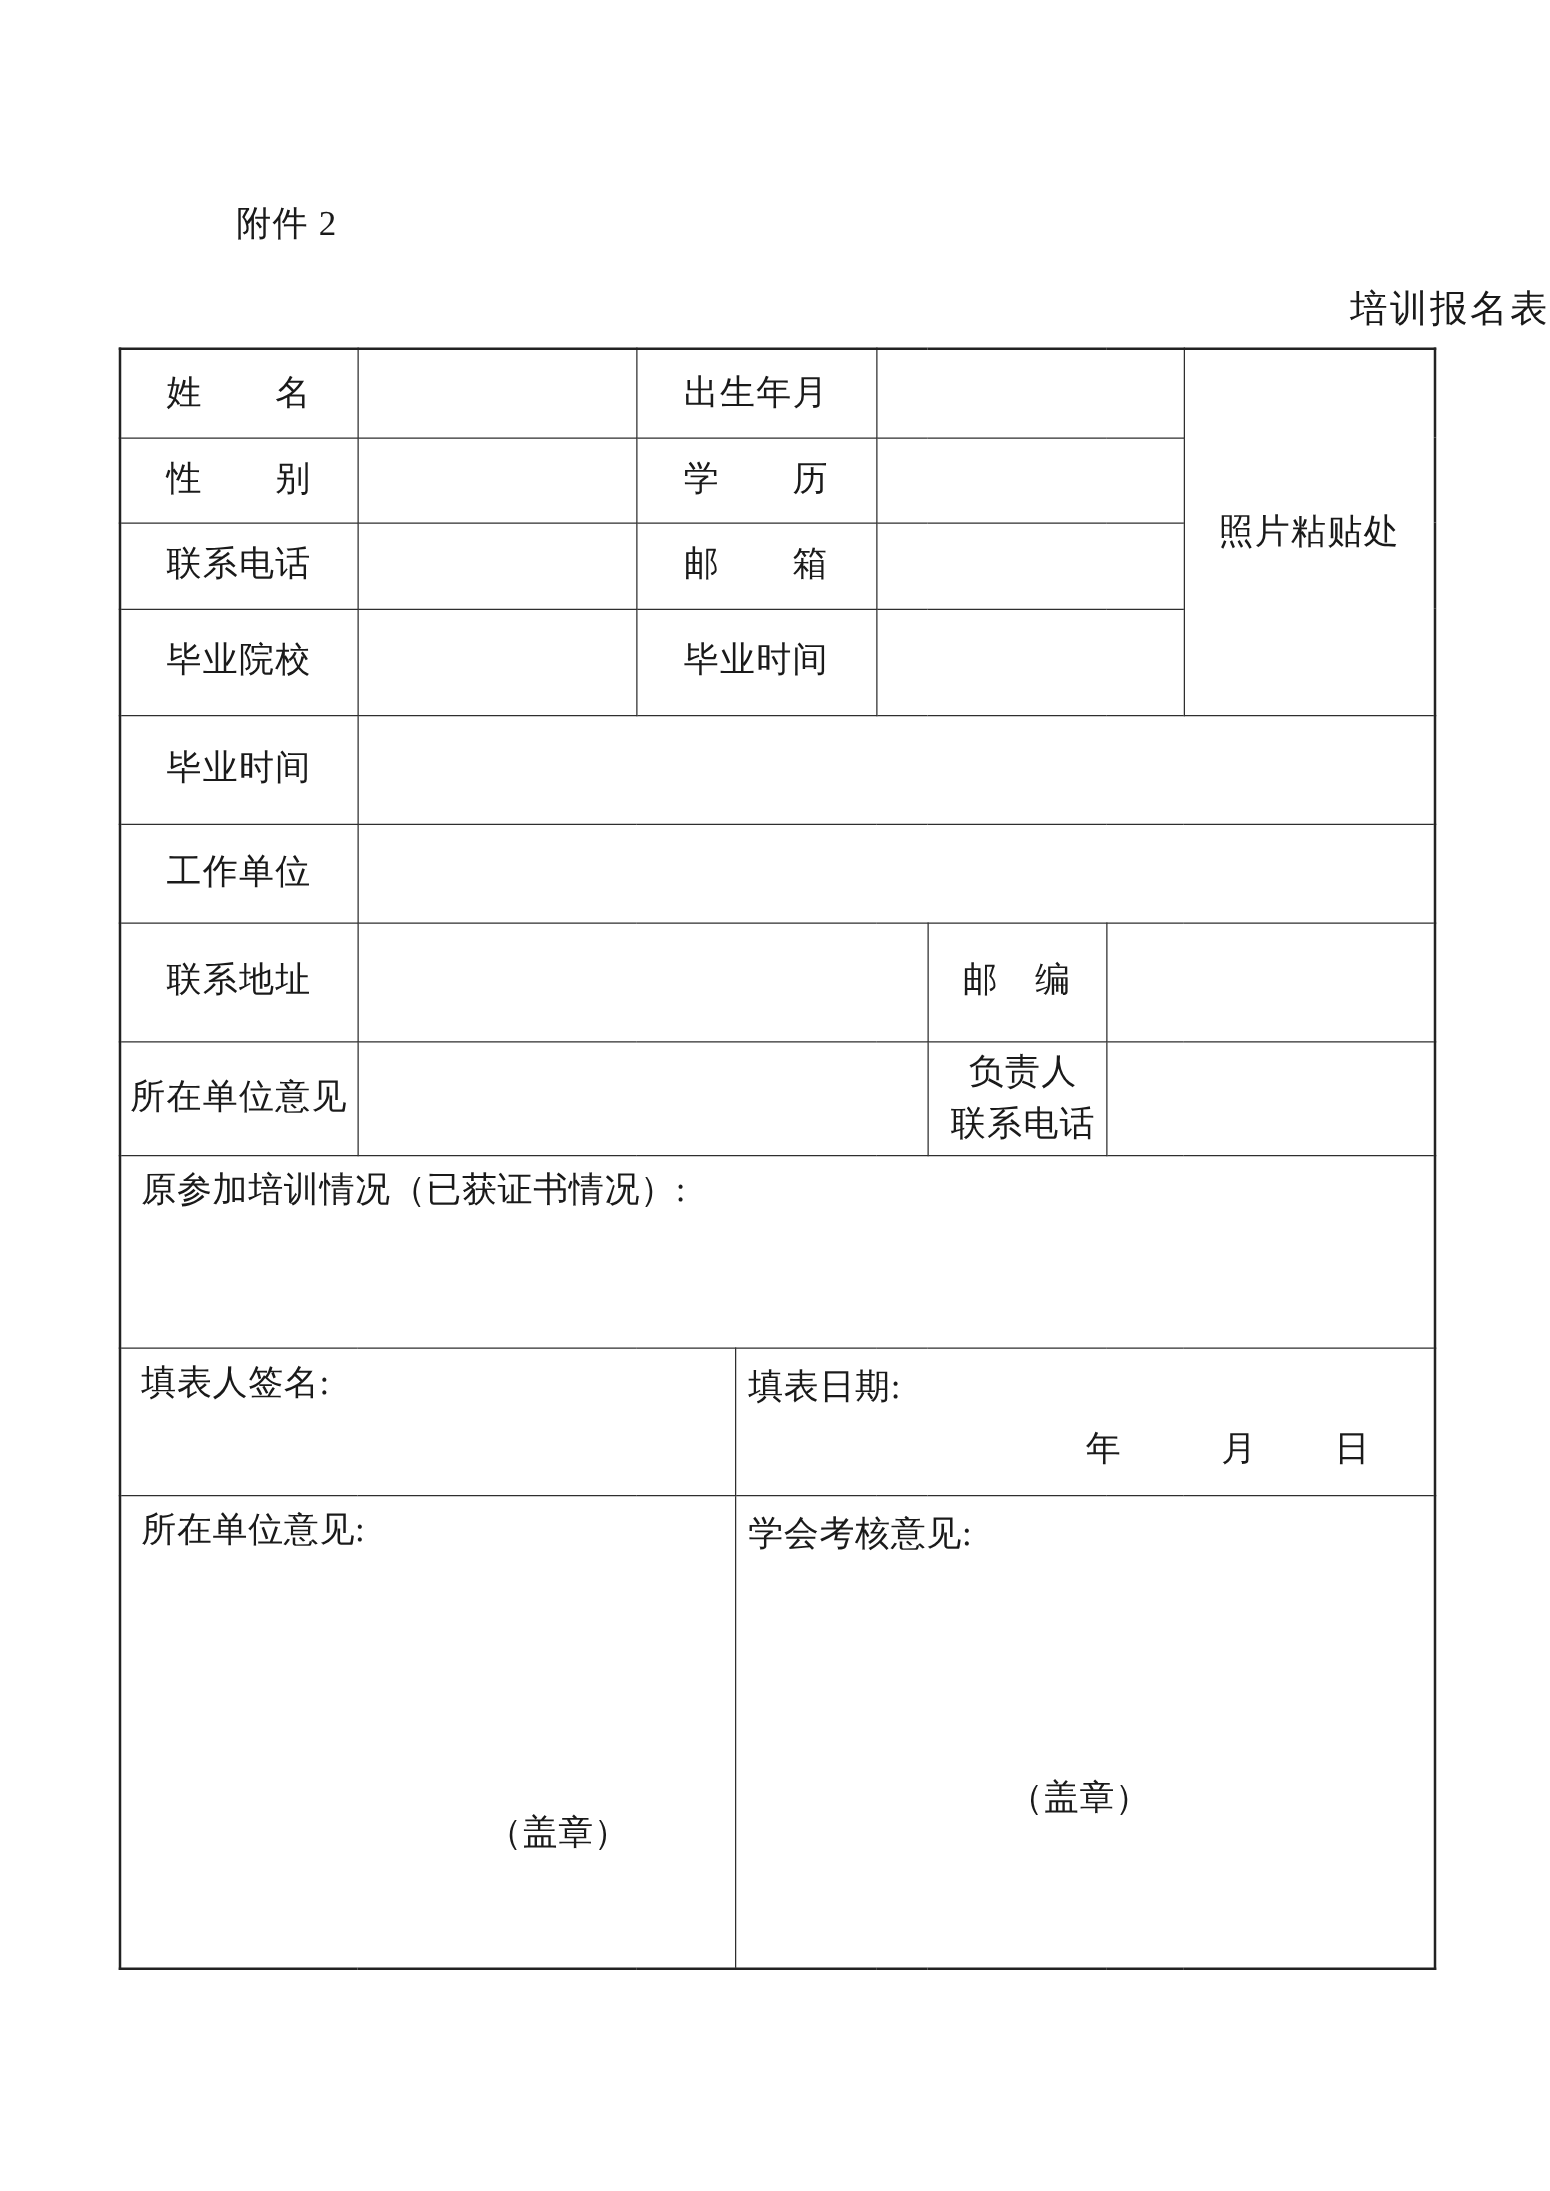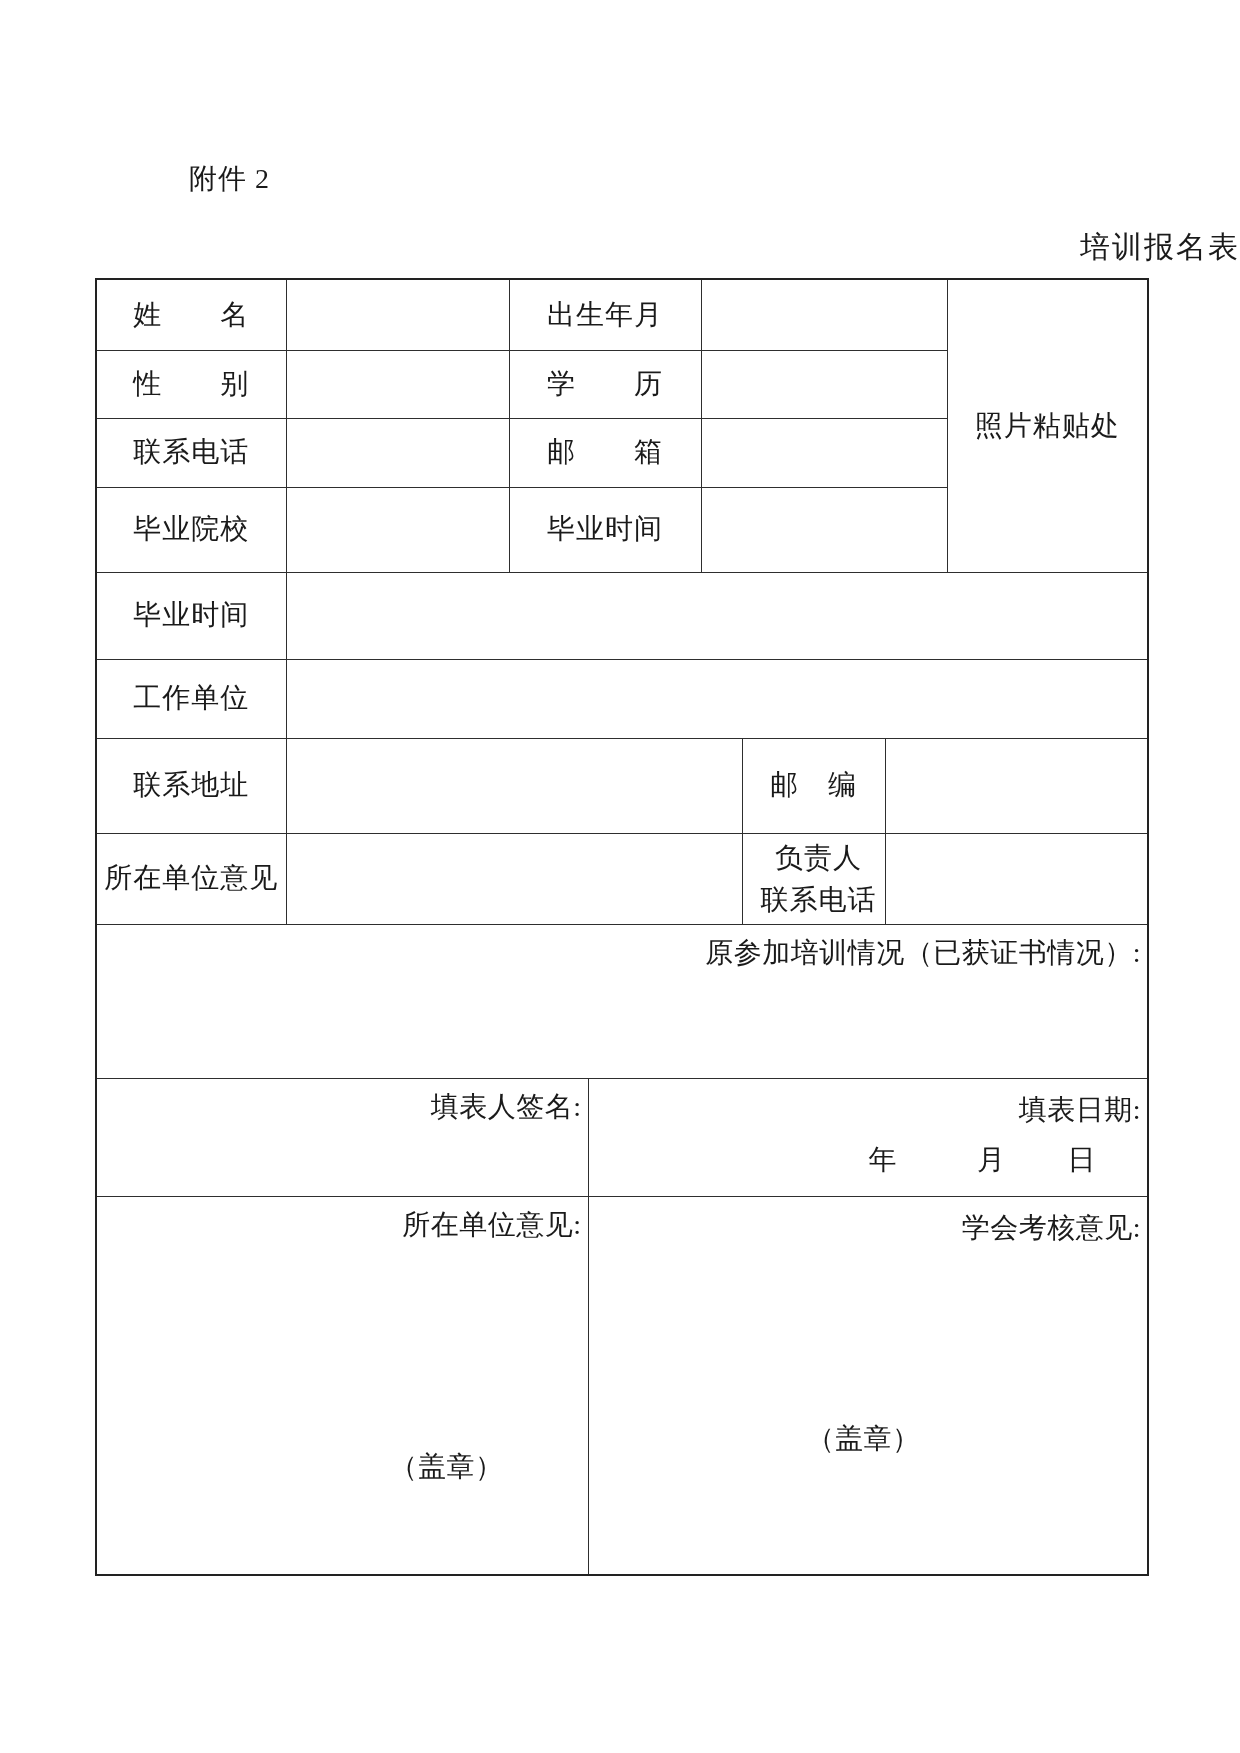--- a/index.html
+++ b/index.html
@@ -24,21 +24,21 @@
   }
   table.reg-form td {
     border:1.5px solid #2e2e2e;
     font-size:28px; line-height:1.3;
     overflow:hidden;
     font-family:Liberation Serif, serif;
   }
   td.lbl { text-align:center; vertical-align:middle; letter-spacing:1px; }
   td.val { vertical-align:middle; }
   td.photo-cell { text-align:center; vertical-align:middle; letter-spacing:1px; }
-  td.block { vertical-align:top; text-align:right; position:relative; }
+  td.block { vertical-align:top; text-align:left; position:relative; }
   .pad-big   { padding:10px 6px 0 16px; }
   .pad-small { padding:13px 6px 0 10px; }
   .two-line div { line-height:42px; text-align:center;padding-left:10px; }
   .date-line { display:flex; margin-top:14px; padding-left:270px; }
   .date-line .m { margin-left:80px; }
   .date-line .d { margin-left:62px; }
   .stamp { position:absolute; white-space:nowrap; }
   .stamp-left  { top:252px; right:84px; }
   .stamp-right { top:224px; left:218px; }
 </style>

